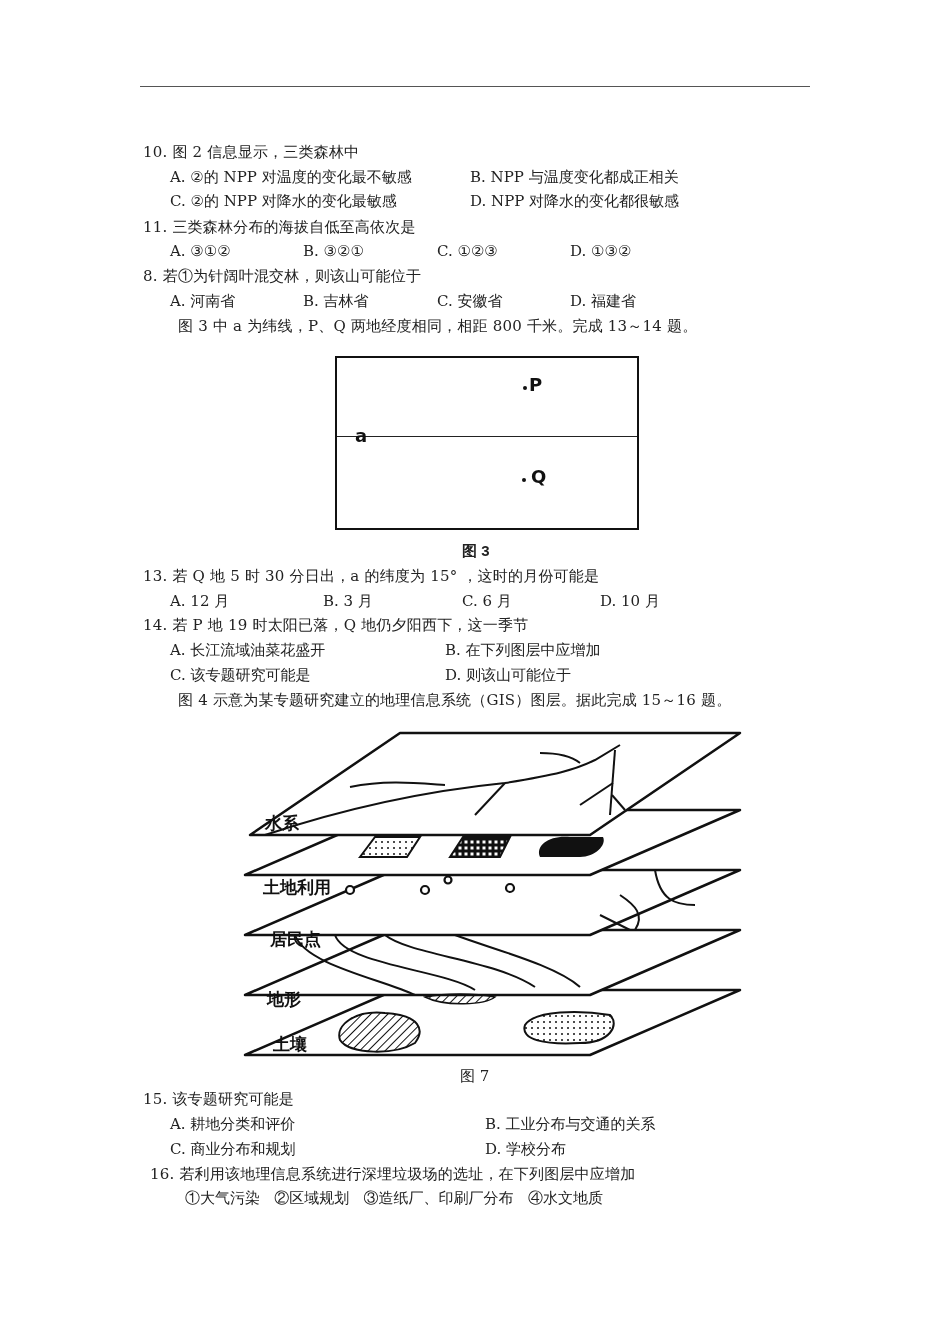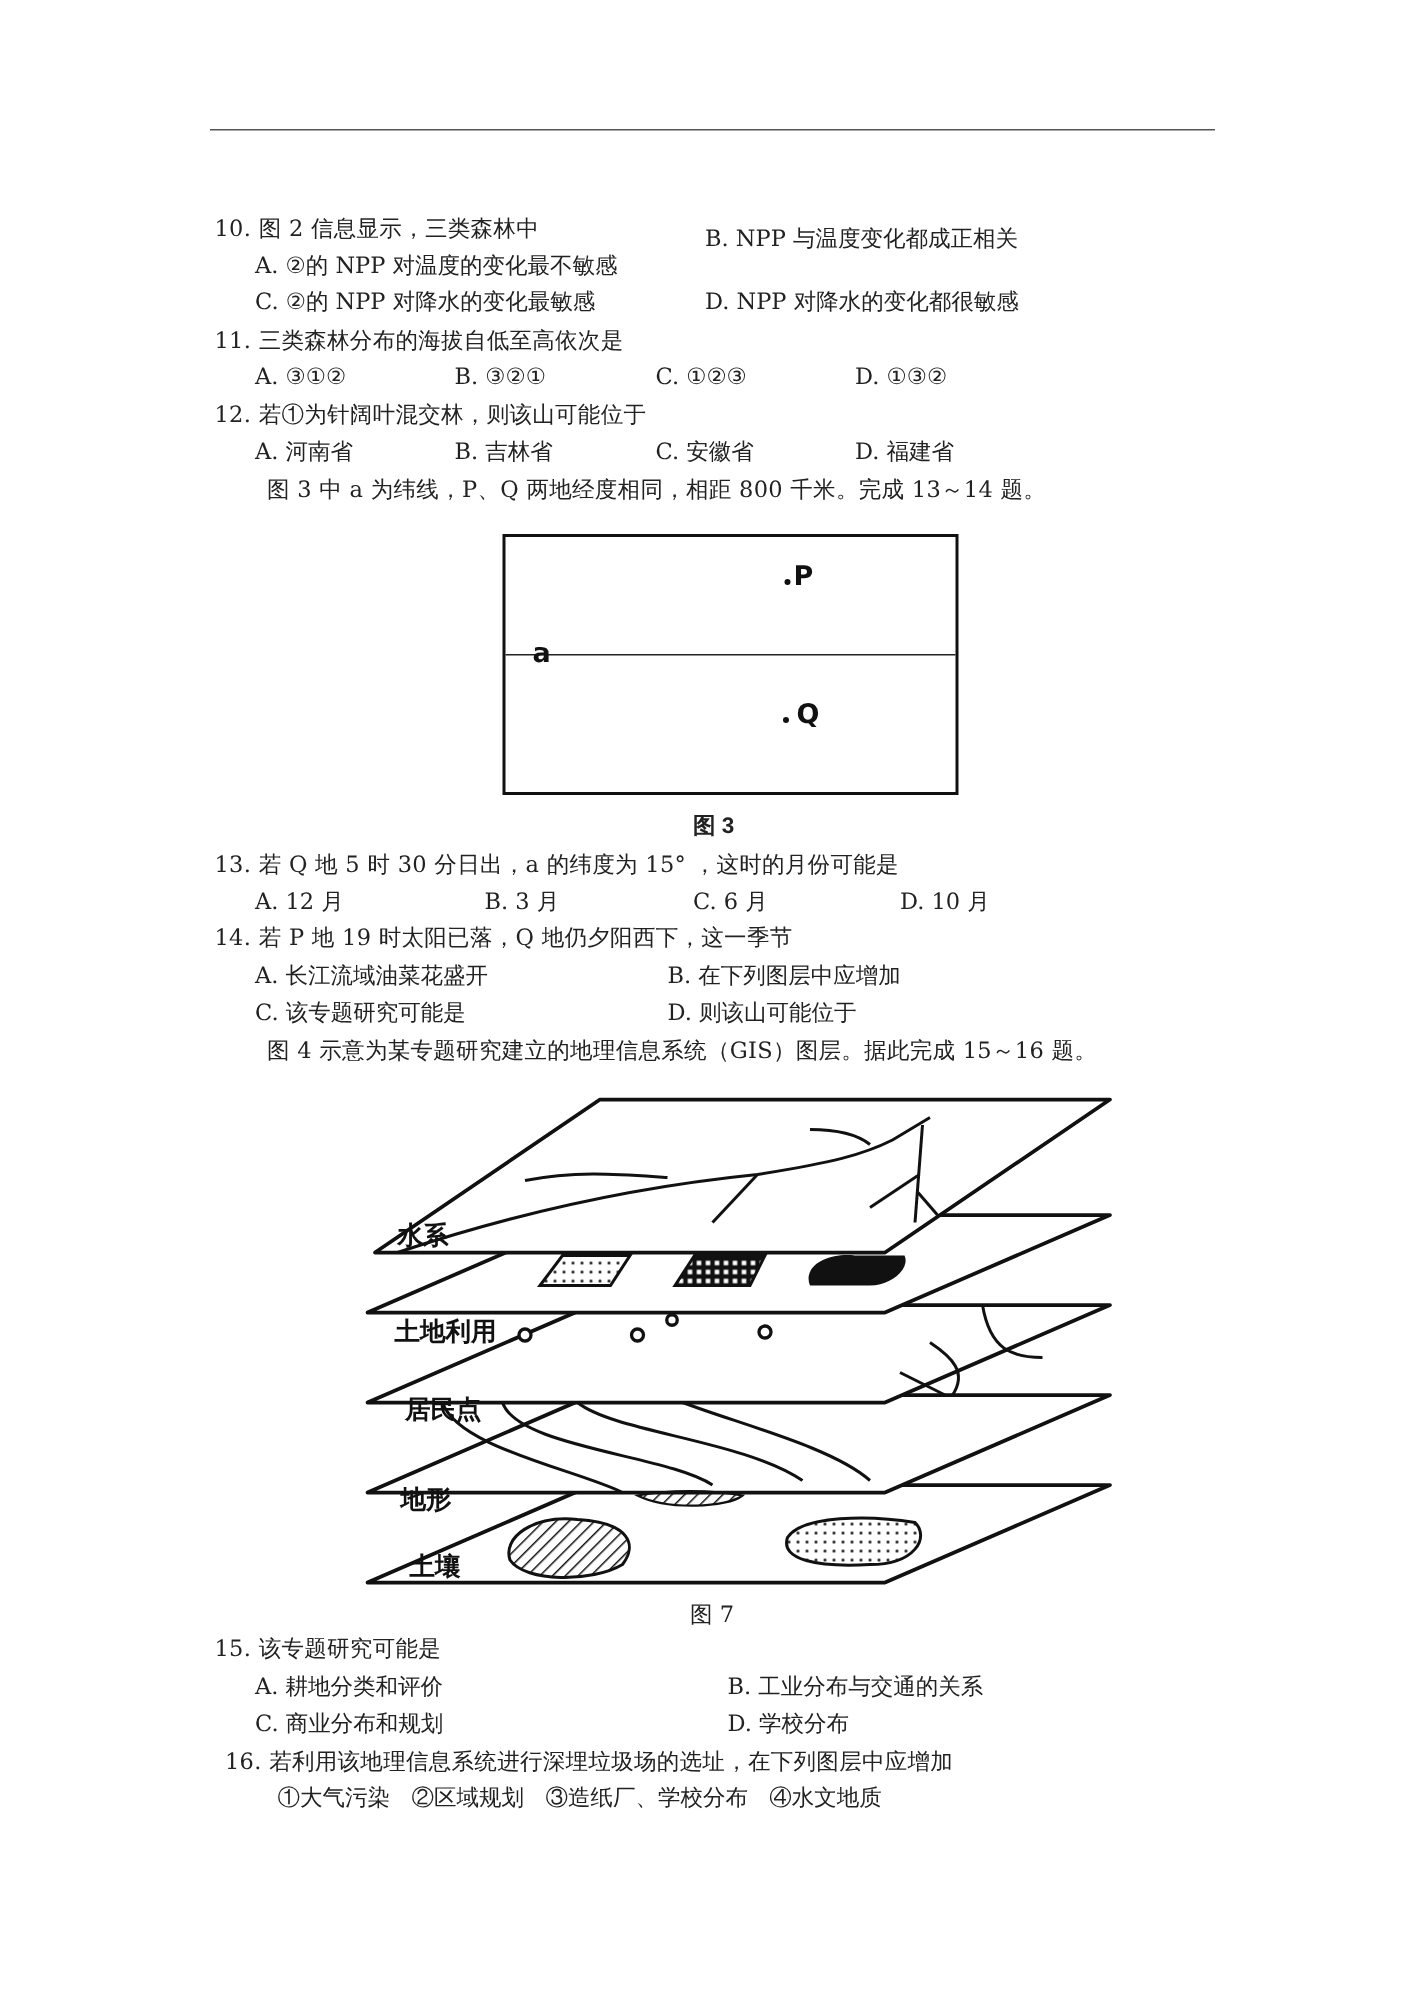--- a/index.html
+++ b/index.html
@@ -21,31 +21,31 @@
   .fig4 svg { width: 100%; height: 100%; }
   .layer-label { font-family: "DejaVu Sans", sans-serif; font-size: 17px; font-weight: bold; fill: #111; }
 </style>
 </head>
 <body>
 
 <div class="rule"></div>
 
 <div class="line q" style="top:142px">10. 图 2 信息显示，三类森林中</div>
 <div class="opt" style="left:170px;top:167px">A. ②的 NPP 对温度的变化最不敏感</div>
-<div class="opt" style="left:470px;top:149px">B. NPP 与温度变化都成正相关</div>
+<div class="opt" style="left:470px;top:167px">B. NPP 与温度变化都成正相关</div>
 <div class="opt" style="left:170px;top:191px">C. ②的 NPP 对降水的变化最敏感</div>
 <div class="opt" style="left:470px;top:191px">D. NPP 对降水的变化都很敏感</div>
 
 <div class="line q" style="top:217px">11. 三类森林分布的海拔自低至高依次是</div>
 <div class="opt" style="left:170px;top:241px">A. ③①②</div>
 <div class="opt" style="left:303px;top:241px">B. ③②①</div>
 <div class="opt" style="left:437px;top:241px">C. ①②③</div>
 <div class="opt" style="left:570px;top:241px">D. ①③②</div>
 
-<div class="line q" style="top:266px">12. 若①为针阔叶混交林，则该山可能位于</div>
+<div class="line q" style="top:266px">8. 若①为针阔叶混交林，则该山可能位于</div>
 <div class="opt" style="left:170px;top:291px">A. 河南省</div>
 <div class="opt" style="left:303px;top:291px">B. 吉林省</div>
 <div class="opt" style="left:437px;top:291px">C. 安徽省</div>
 <div class="opt" style="left:570px;top:291px">D. 福建省</div>
 
 <div class="line" style="left:178px;top:316px">图 3 中 a 为纬线，P、Q 两地经度相同，相距 800 千米。完成 13～14 题。</div>
 
 <div class="fig3">
   <div class="lat"></div>
   <span class="lbl" style="left:18px;top:67px">a</span>
@@ -141,13 +141,13 @@
 </div>
 <div class="caption" style="left:460px;top:1066px">图 7</div>
 
 <div class="line q" style="top:1089px">15. 该专题研究可能是</div>
 <div class="opt" style="left:170px;top:1114px">A. 耕地分类和评价</div>
 <div class="opt" style="left:485px;top:1114px">B. 工业分布与交通的关系</div>
 <div class="opt" style="left:170px;top:1139px">C. 商业分布和规划</div>
 <div class="opt" style="left:485px;top:1139px">D. 学校分布</div>
 
 <div class="line" style="left:150px;top:1164px">16. 若利用该地理信息系统进行深埋垃圾场的选址，在下列图层中应增加</div>
-<div class="opt" style="left:185px;top:1188px;white-space:pre">①大气污染   ②区域规划   ③造纸厂、学校分布   ④水文地质</div>
+<div class="opt" style="left:185px;top:1188px;white-space:pre">①大气污染   ②区域规划   ③造纸厂、印刷厂分布   ④水文地质</div>
 
 </body></html>

